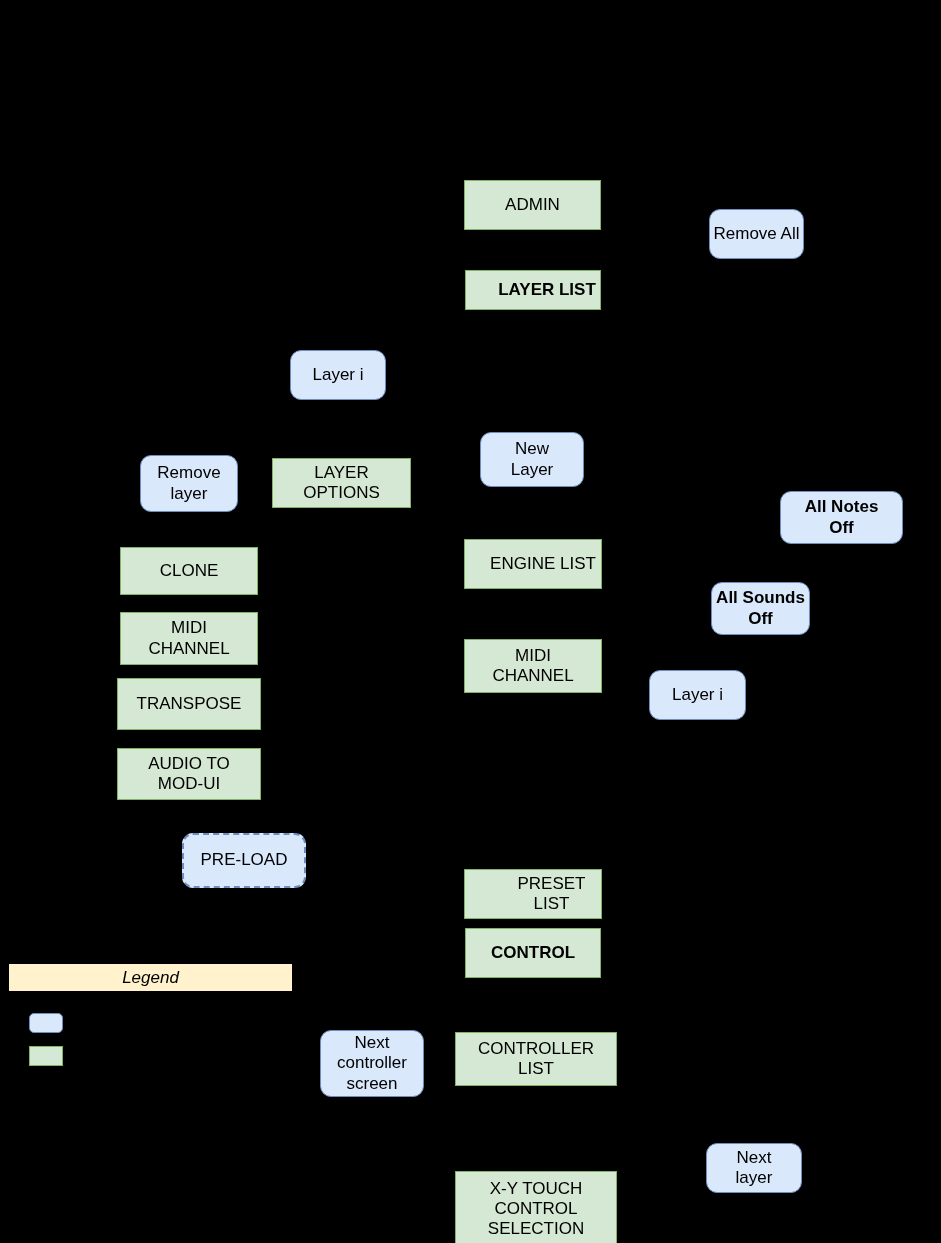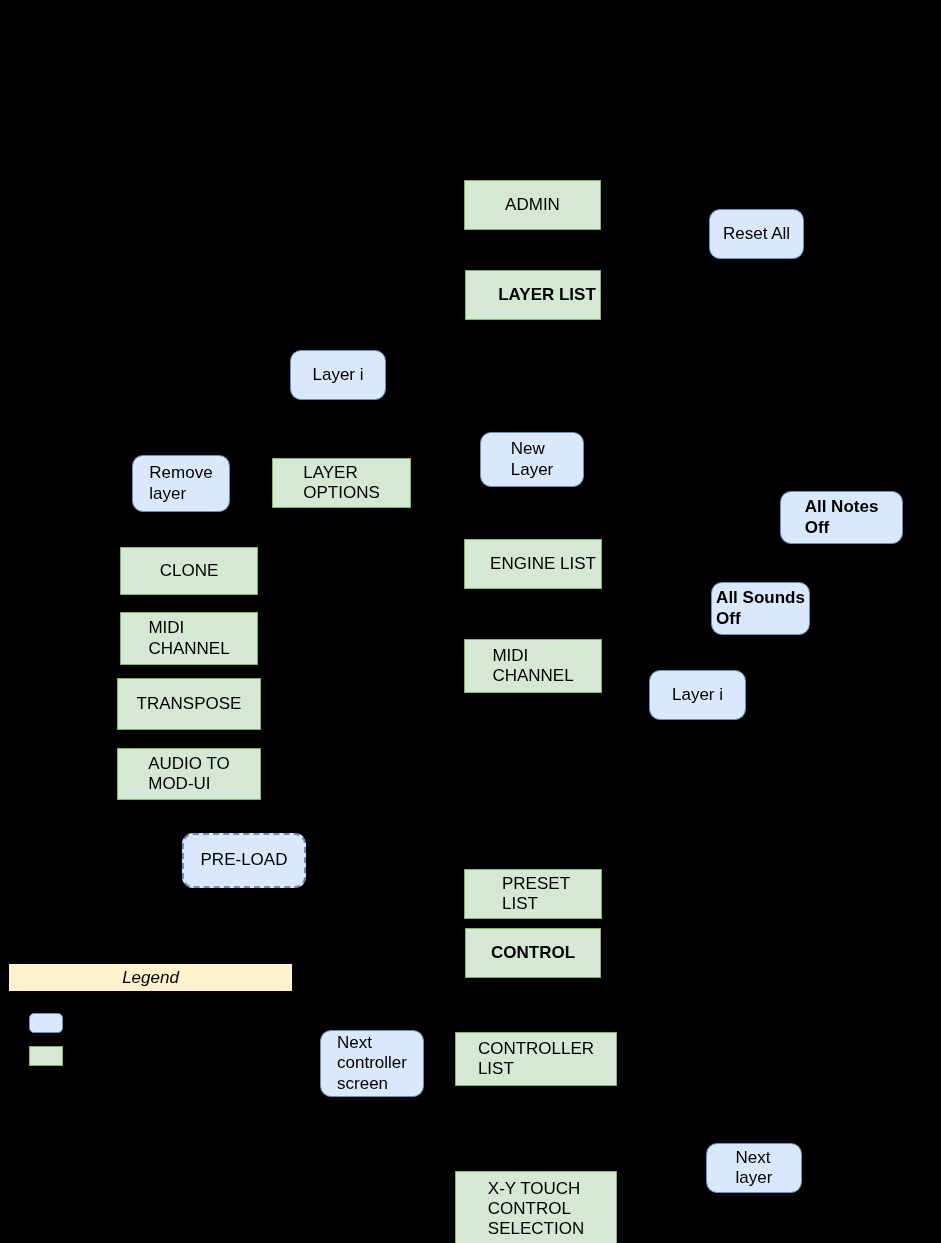--- a/index.html
+++ b/index.html
@@ -15,20 +15,21 @@
     background: #000000;
     overflow: hidden;
     font-family: "Liberation Sans", "DejaVu Sans", sans-serif;
   }
   .node {
     position: absolute;
     box-sizing: border-box;
     display: flex;
     align-items: center;
     justify-content: center;
+    text-align: center;
     color: #000000;
     line-height: 1.18;
     white-space: pre-line;
     border: 1px solid #000000;
   }
   .green {
     background: #d5e8d4;
     border-color: #82b366;
     font-size: 17px;
   }
@@ -84,21 +85,21 @@
     pointer-events: none;
   }
 </style>
 </head>
 <body>
 
 <div id="canvas">
 
   <div class="node green" style="left:464px; top:180px; width:137px; height:50px;">ADMIN</div>
 
-  <div class="node green bold" style="left:465px; top:270px; width:136px; height:50px;padding-left:28px;">LAYER LIST</div>
+  <div class="node green bold" style="left:465px; top:270px; width:136px; height:40px;padding-left:28px;">LAYER LIST</div>
 
   <div class="node blue" style="left:480px; top:432px; width:104px; height:55px;">New
 Layer</div>
 
   <div class="node green" style="left:464px; top:539px; width:138px; height:50px;padding-left:20px;">ENGINE LIST</div>
 
   <div class="node green" style="left:464px; top:639px; width:138px; height:54px;">MIDI
 CHANNEL</div>
 
 
@@ -108,21 +109,21 @@
 
   <div class="node green" style="left:455px; top:1032px; width:162px; height:54px;">CONTROLLER
 LIST</div>
 
   <div class="node green" style="left:455px; top:1171px; width:162px; height:76px;">X-Y TOUCH
 CONTROL
 SELECTION</div>
 
   <div class="node blue" style="left:290px; top:350px; width:96px; height:50px;">Layer i</div>
 
-  <div class="node blue" style="left:132px; top:455px; width:98px; height:57px;">Remove
+  <div class="node blue" style="left:140px; top:455px; width:98px; height:57px;">Remove
 layer</div>
 
   <div class="node green" style="left:272px; top:458px; width:139px; height:50px;">LAYER
 OPTIONS</div>
 
   <div class="node green" style="left:120px; top:547px; width:138px; height:48px;">CLONE</div>
 
   <div class="node green" style="left:120px; top:612px; width:138px; height:53px;">MIDI
 CHANNEL</div>
 
@@ -130,21 +131,21 @@
 
   <div class="node green" style="left:117px; top:748px; width:144px; height:52px;">AUDIO TO
 MOD-UI</div>
 
   <div class="node blue dashed" style="left:182px; top:833px; width:124px; height:55px;">PRE-LOAD</div>
 
   <div class="node blue" style="left:320px; top:1030px; width:104px; height:67px;">Next
 controller
 screen</div>
 
-  <div class="node blue" style="left:709px; top:209px; width:95px; height:50px;">Reset All</div>
+  <div class="node blue" style="left:709px; top:209px; width:95px; height:50px;">Remove All</div>
 
   <div class="node blue bold" style="left:780px; top:491px; width:123px; height:53px;">All Notes
 Off</div>
 
   <div class="node blue bold" style="left:711px; top:582px; width:99px; height:53px;">All Sounds
 Off</div>
 
   <div class="node blue" style="left:649px; top:670px; width:97px; height:50px;">Layer i</div>
 
 

